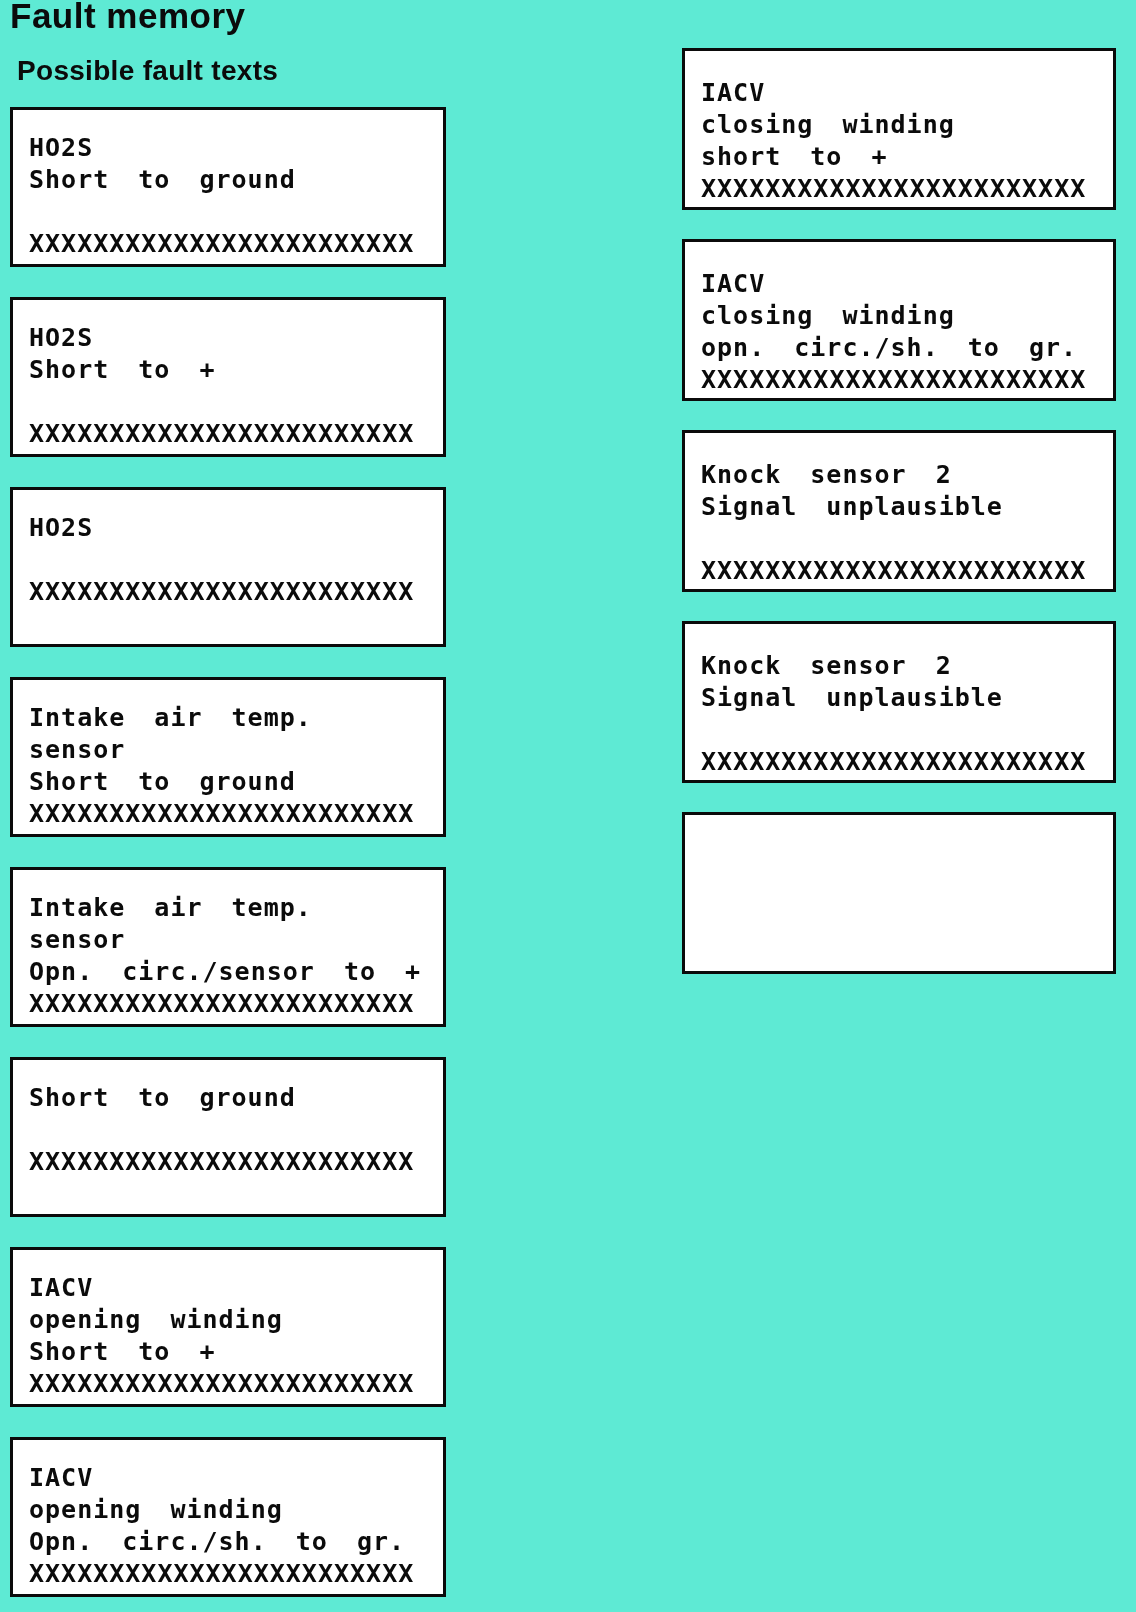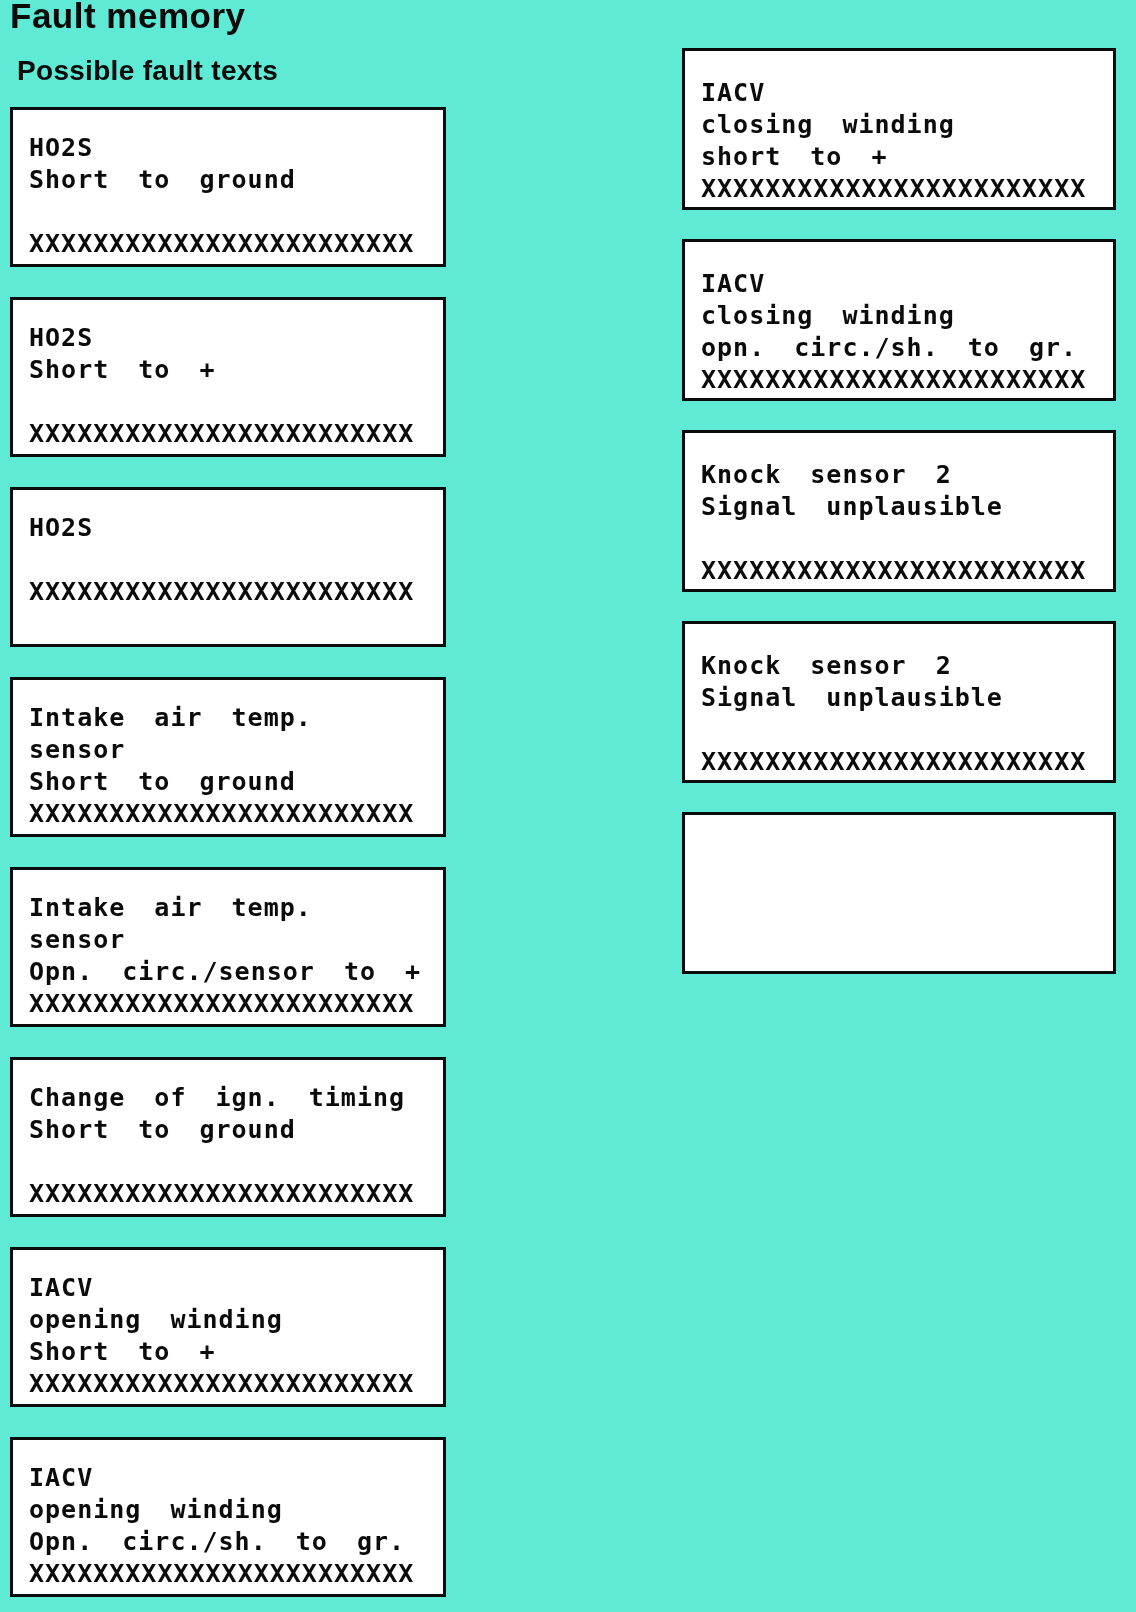--- a/index.html
+++ b/index.html
@@ -115,21 +115,20 @@
     </div>
 
     <div class="fault-box">
       <div class="line">Intake air temp.</div>
       <div class="line">sensor</div>
       <div class="line">Opn. circ./sensor to +</div>
       <div class="line">XXXXXXXXXXXXXXXXXXXXXXXX</div>
     </div>
 
     <div class="fault-box">
-      <div class="line">Change of ign. timing</div>
       <div class="line">Short to ground</div>
       <div class="line"></div>
       <div class="line">XXXXXXXXXXXXXXXXXXXXXXXX</div>
     </div>
 
     <div class="fault-box">
       <div class="line">IACV</div>
       <div class="line">opening winding</div>
       <div class="line">Short to +</div>
       <div class="line">XXXXXXXXXXXXXXXXXXXXXXXX</div>

